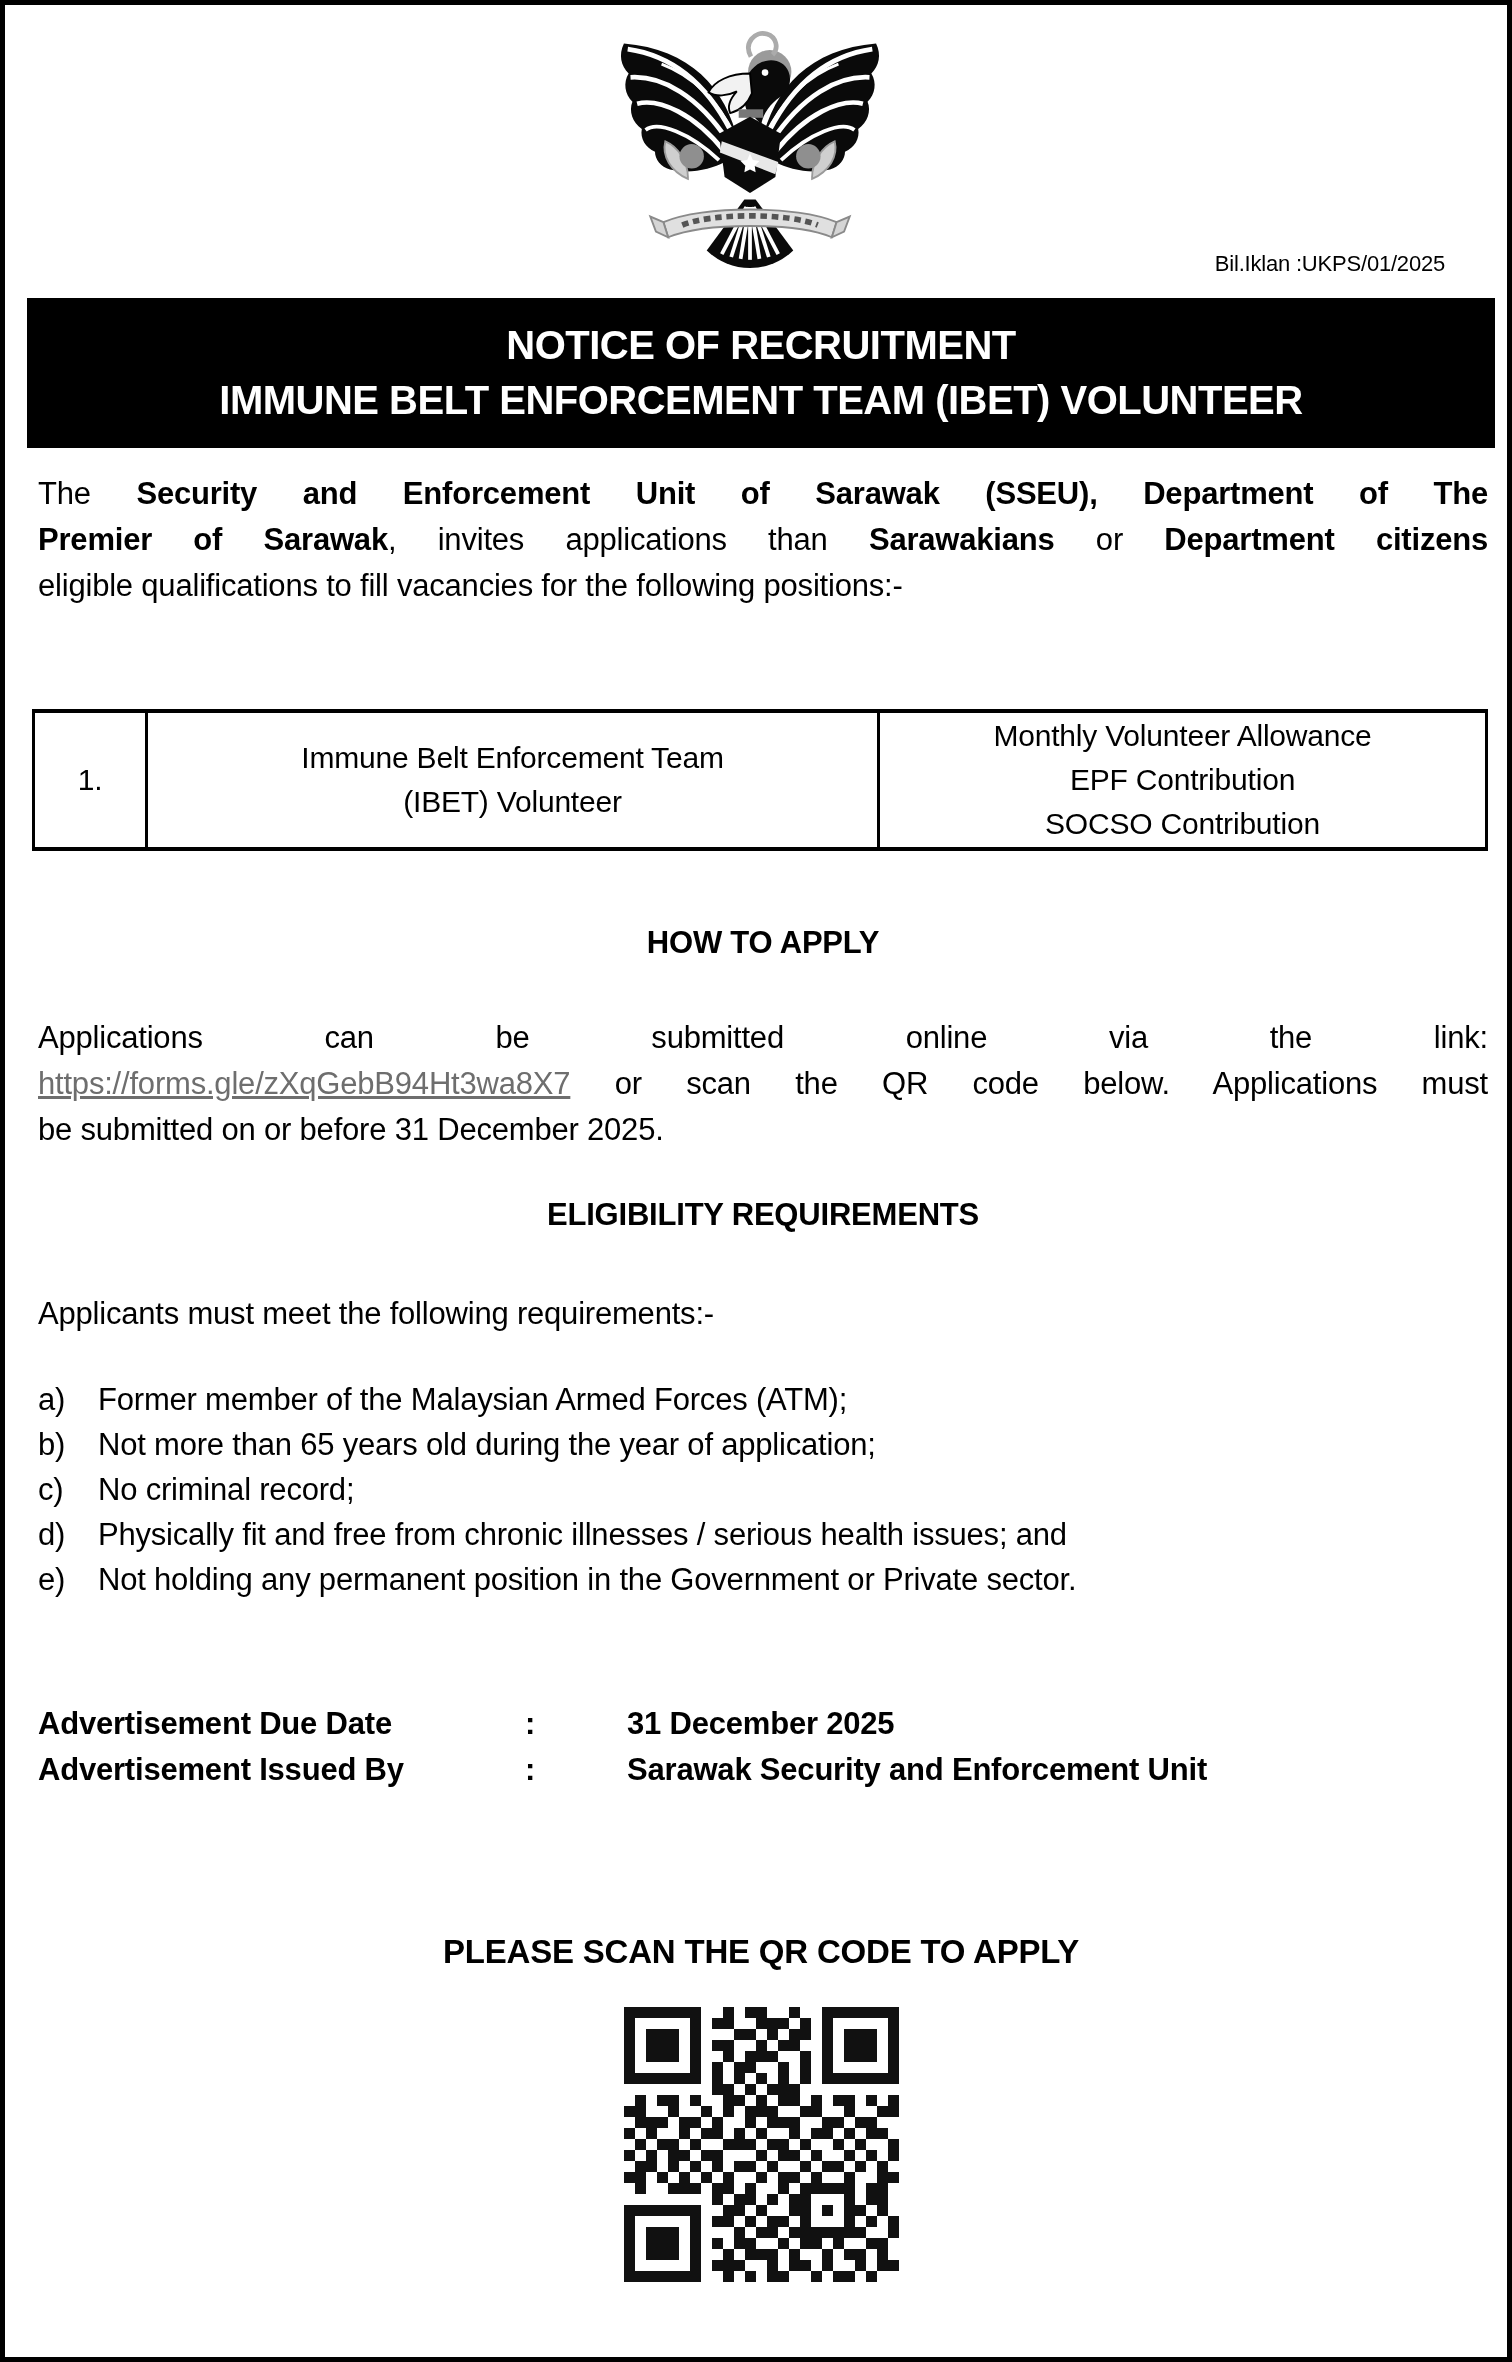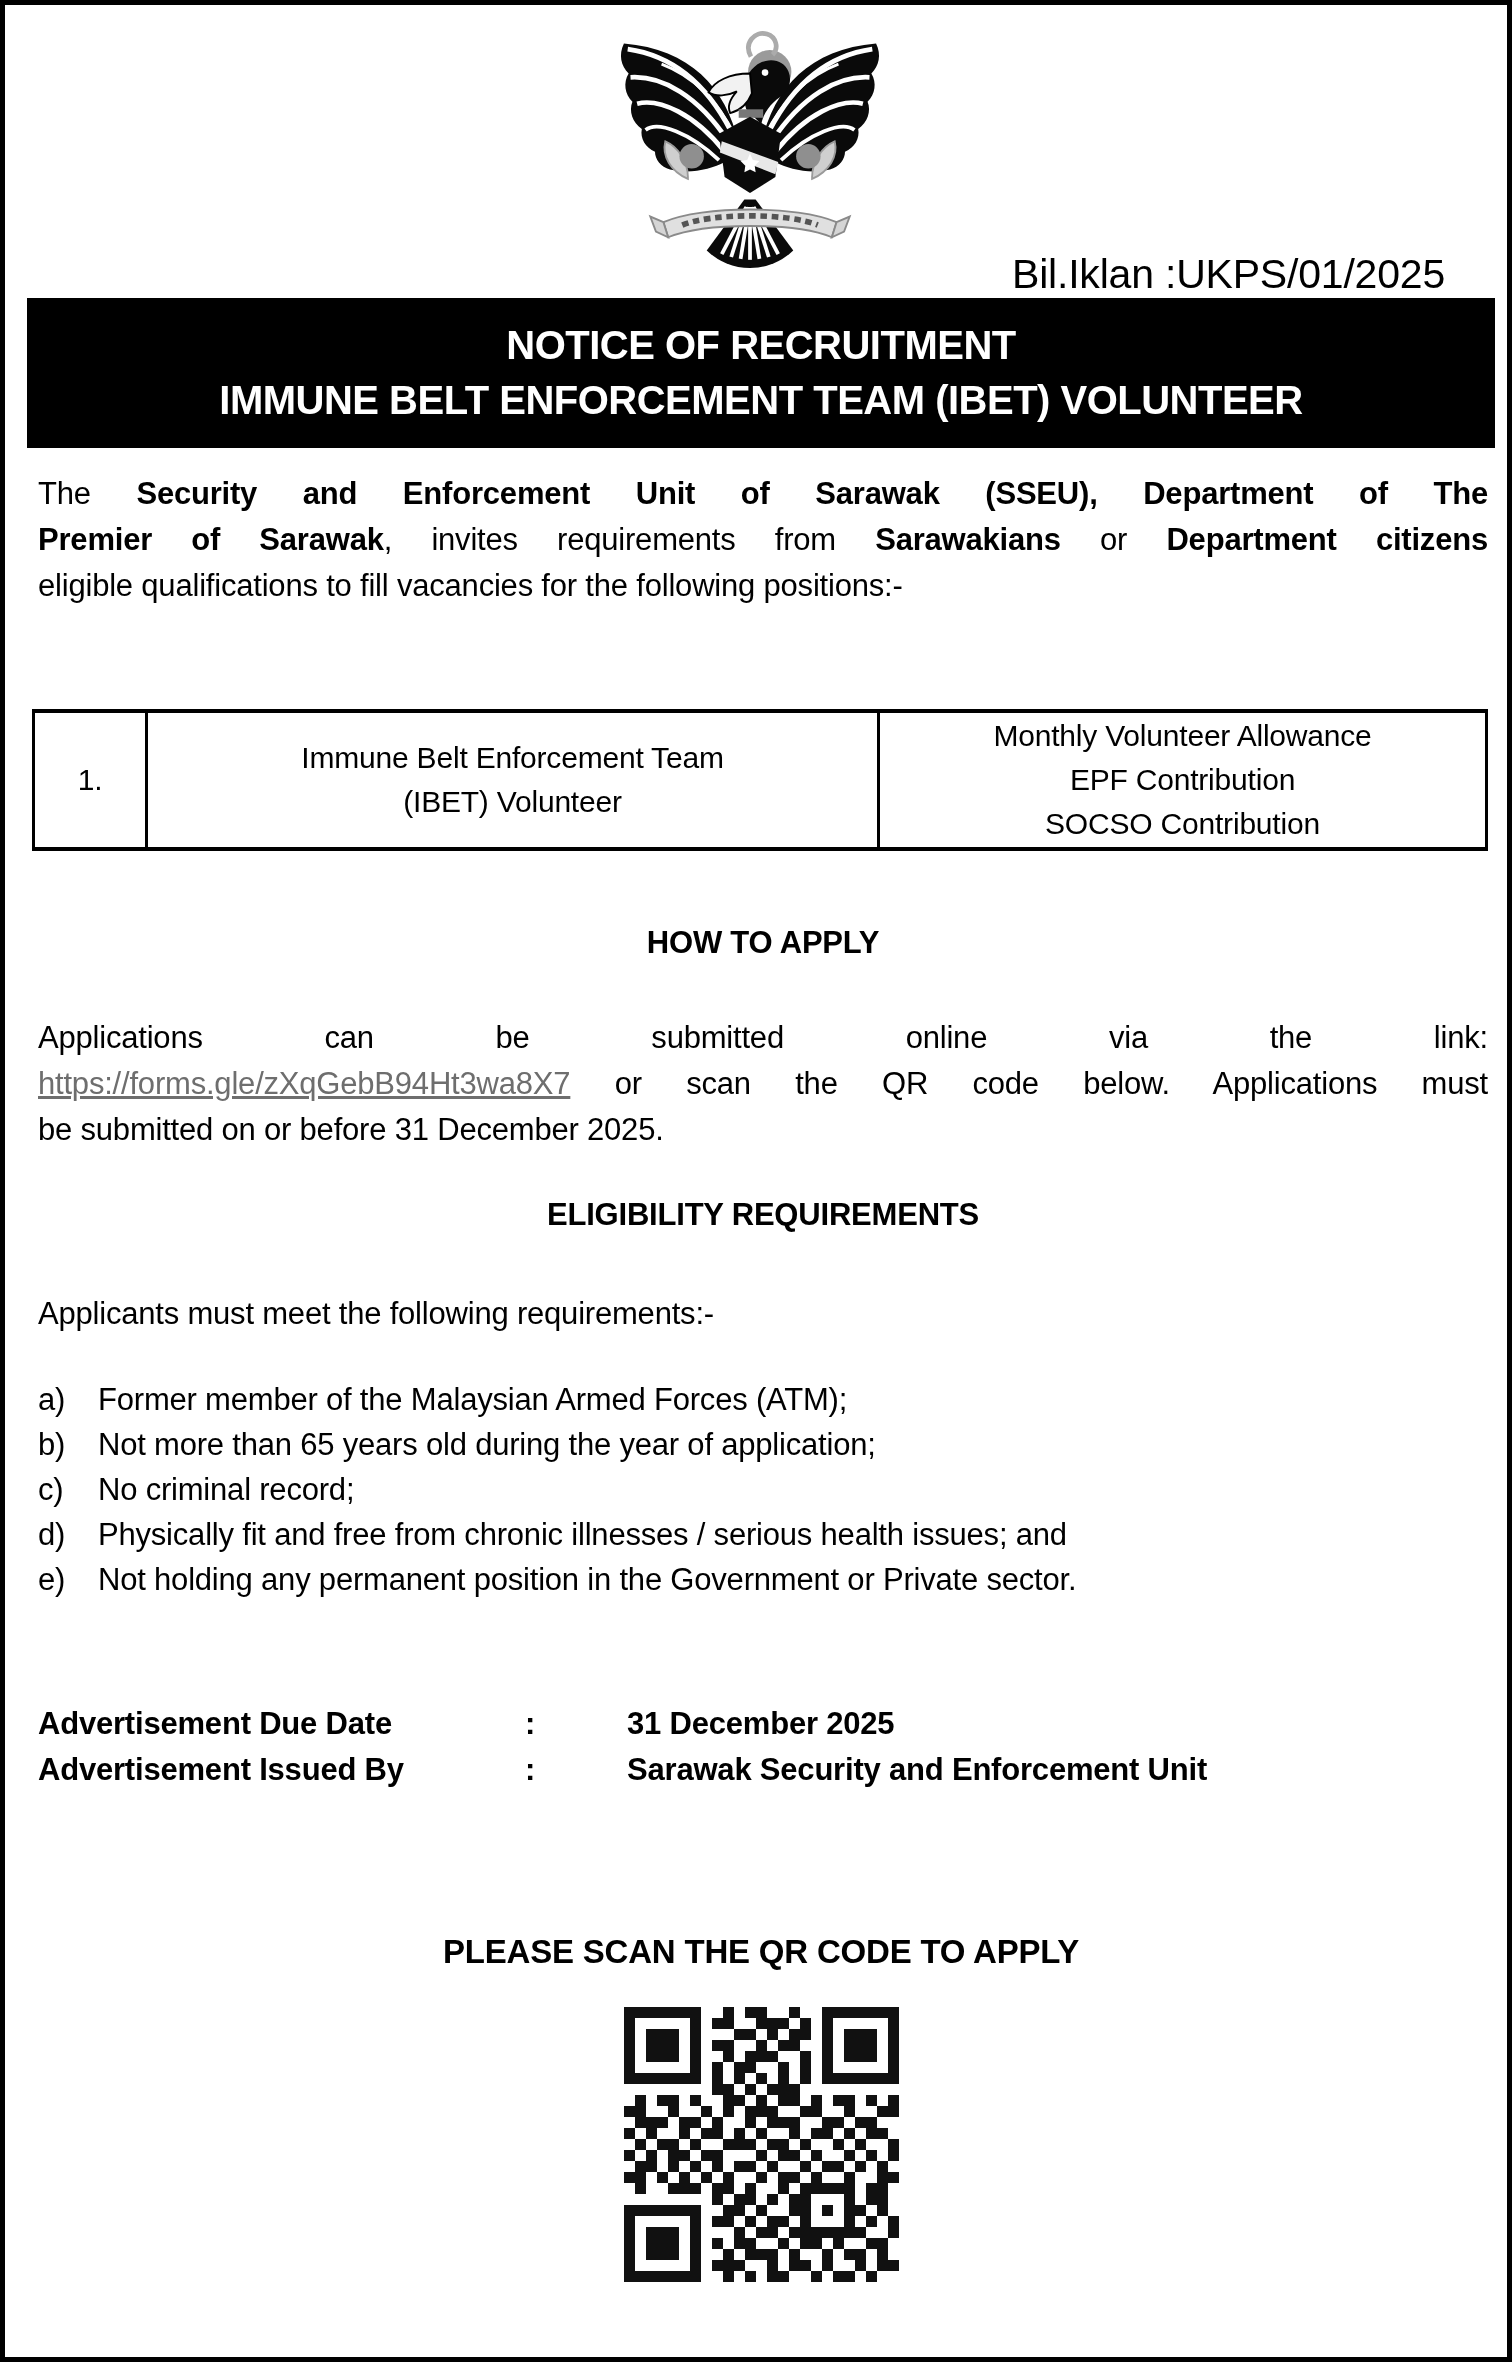--- a/index.html
+++ b/index.html
@@ -6,21 +6,21 @@
   .page{
     position:relative; width:1512px; height:2362px; background:#fff;
     box-sizing:border-box; border:5px solid var(--border,#000);
     font-family:"Liberation Sans", sans-serif; color:var(--text,#000);
     letter-spacing:-0.2px; overflow:hidden; margin:0 auto;
   }
   .abs{position:absolute;}
   
   .logo{left:602px; top:14px; width:286px; height:254px; filter:blur(0.4px);}
   
-  .refno{top:246px; right:62px; font-size:41px; text-align:right;}
+  .refno{top:246px; right:62px; font-size:22px; text-align:right;}
   
   .banner{
     left:22px; top:293px; width:1468px; height:150px;
     background:var(--banner,#000); color:#fff; text-align:center;
     font-weight:bold; font-size:40px; line-height:55px; padding-top:20px;
     box-sizing:border-box; letter-spacing:-0.5px;
   }
   
   .textblock{left:33px; width:1450px; font-size:31px; line-height:46px;}
   .tline{width:100%;}
@@ -97,21 +97,21 @@
 
   <div class="abs refno">Bil.Iklan :UKPS/01/2025</div>
 
   <div class="abs banner">
     <div>NOTICE OF RECRUITMENT</div>
     <div>IMMUNE BELT ENFORCEMENT TEAM (IBET) VOLUNTEER</div>
   </div>
 
   <div class="abs textblock" style="top:466px;">
       <div class="tline just"><span>The </span><span style="font-weight: bold;">Security and Enforcement Unit of Sarawak (SSEU), Department of The</span></div>
-      <div class="tline just"><span style="font-weight: bold;">Premier of Sarawak</span><span>, invites requirements from </span><span style="font-weight: bold;">Sarawakians</span><span> or </span><span style="font-weight: bold;">Department citizens</span></div>
+      <div class="tline just"><span style="font-weight: bold;">Premier of Sarawak</span><span>, invites applications than </span><span style="font-weight: bold;">Sarawakians</span><span> or </span><span style="font-weight: bold;">Department citizens</span></div>
       <div class="tline"><span>eligible qualifications to fill vacancies for the following positions:-</span></div>
     </div>
 
   <div class="abs postable">
     <div class="cell cell-no">
       <div>1.</div>
     </div>
     <div class="cell cell-pos">
         <div>Immune Belt Enforcement Team</div>
         <div>(IBET) Volunteer</div>

